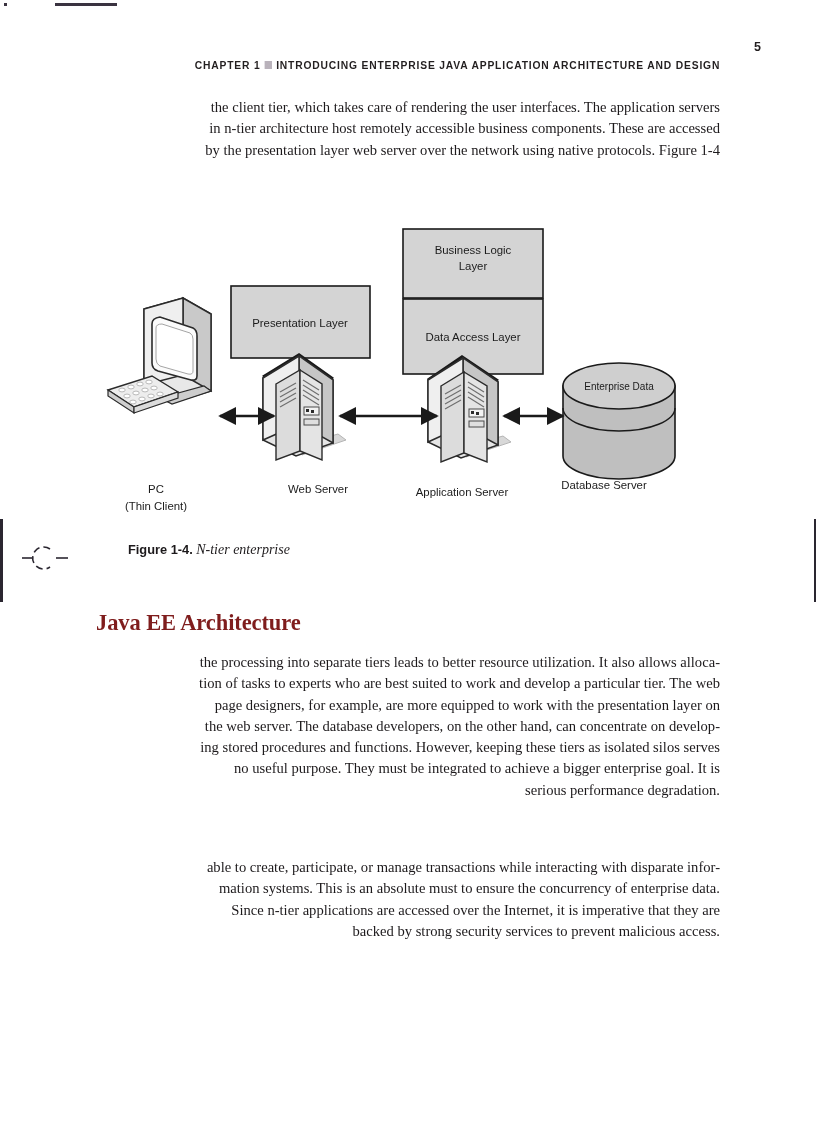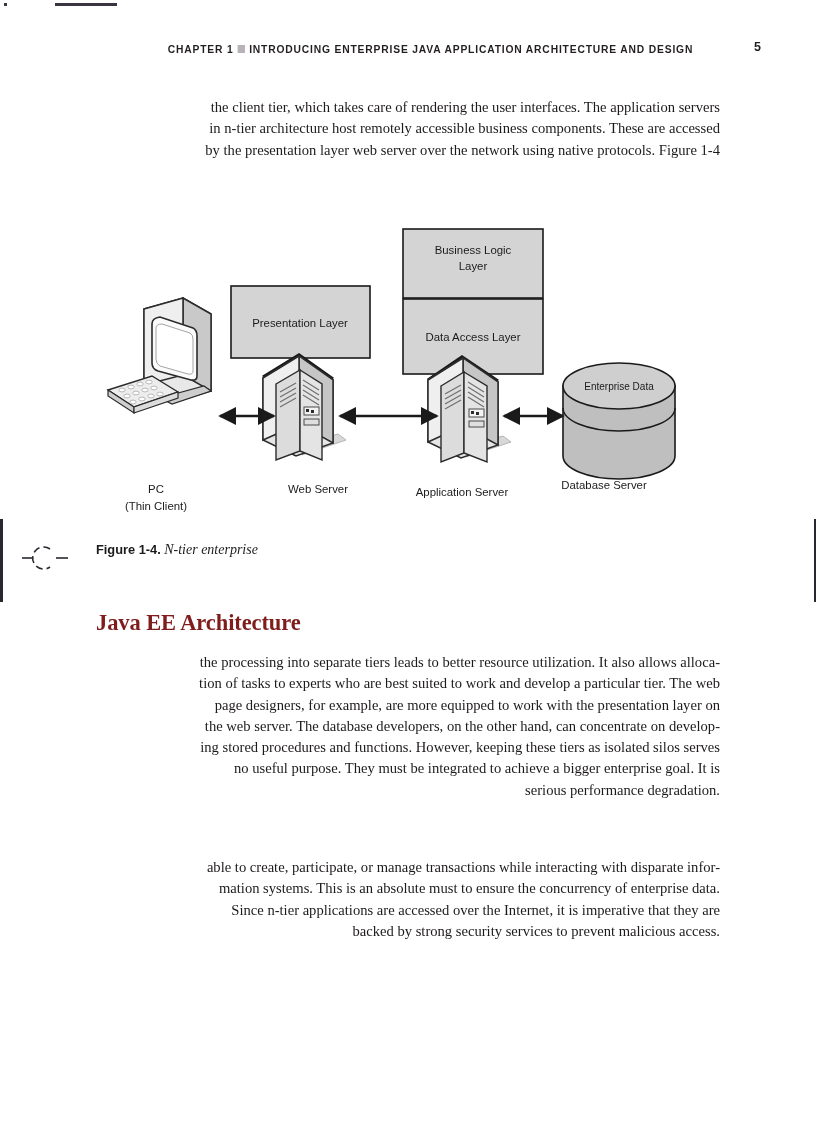--- a/index.html
+++ b/index.html
@@ -55,26 +55,26 @@
     left: 20px;
     top: 543px;
     width: 52px;
     height: 30px;
   }
 
   
   .running-header {
     position: absolute;
     left: 96px;
-    top: 40px;
+    top: 56px;
     width: 624px;
     height: 18px;
     display: flex;
     align-items: center;
-    justify-content: center;
+    justify-content: flex-end;
     font-family: "Liberation Sans", "DejaVu Sans", sans-serif;
   }
   .header-text {
     font-size: 11.2px;
     font-weight: bold;
     letter-spacing: 0.9px;
     color: #231f20;
     white-space: nowrap;
     font-stretch: condensed;
     transform: scaleX(0.92);
@@ -127,20 +127,21 @@
     position: absolute;
     left: 96px;
     top: 542px;
     font-size: 14px;
     color: #1d1a1c;
   }
   .figure-caption .cap-label {
     font-family: "Liberation Sans", "DejaVu Sans", sans-serif;
     font-weight: bold;
     font-size: 12.8px;
+    margin-left: 32px;
   }
   .figure-caption .cap-text {
     font-style: italic;
     font-size: 14px;
   }
 
   
   .section-heading {
     position: absolute;
     left: 96px;

